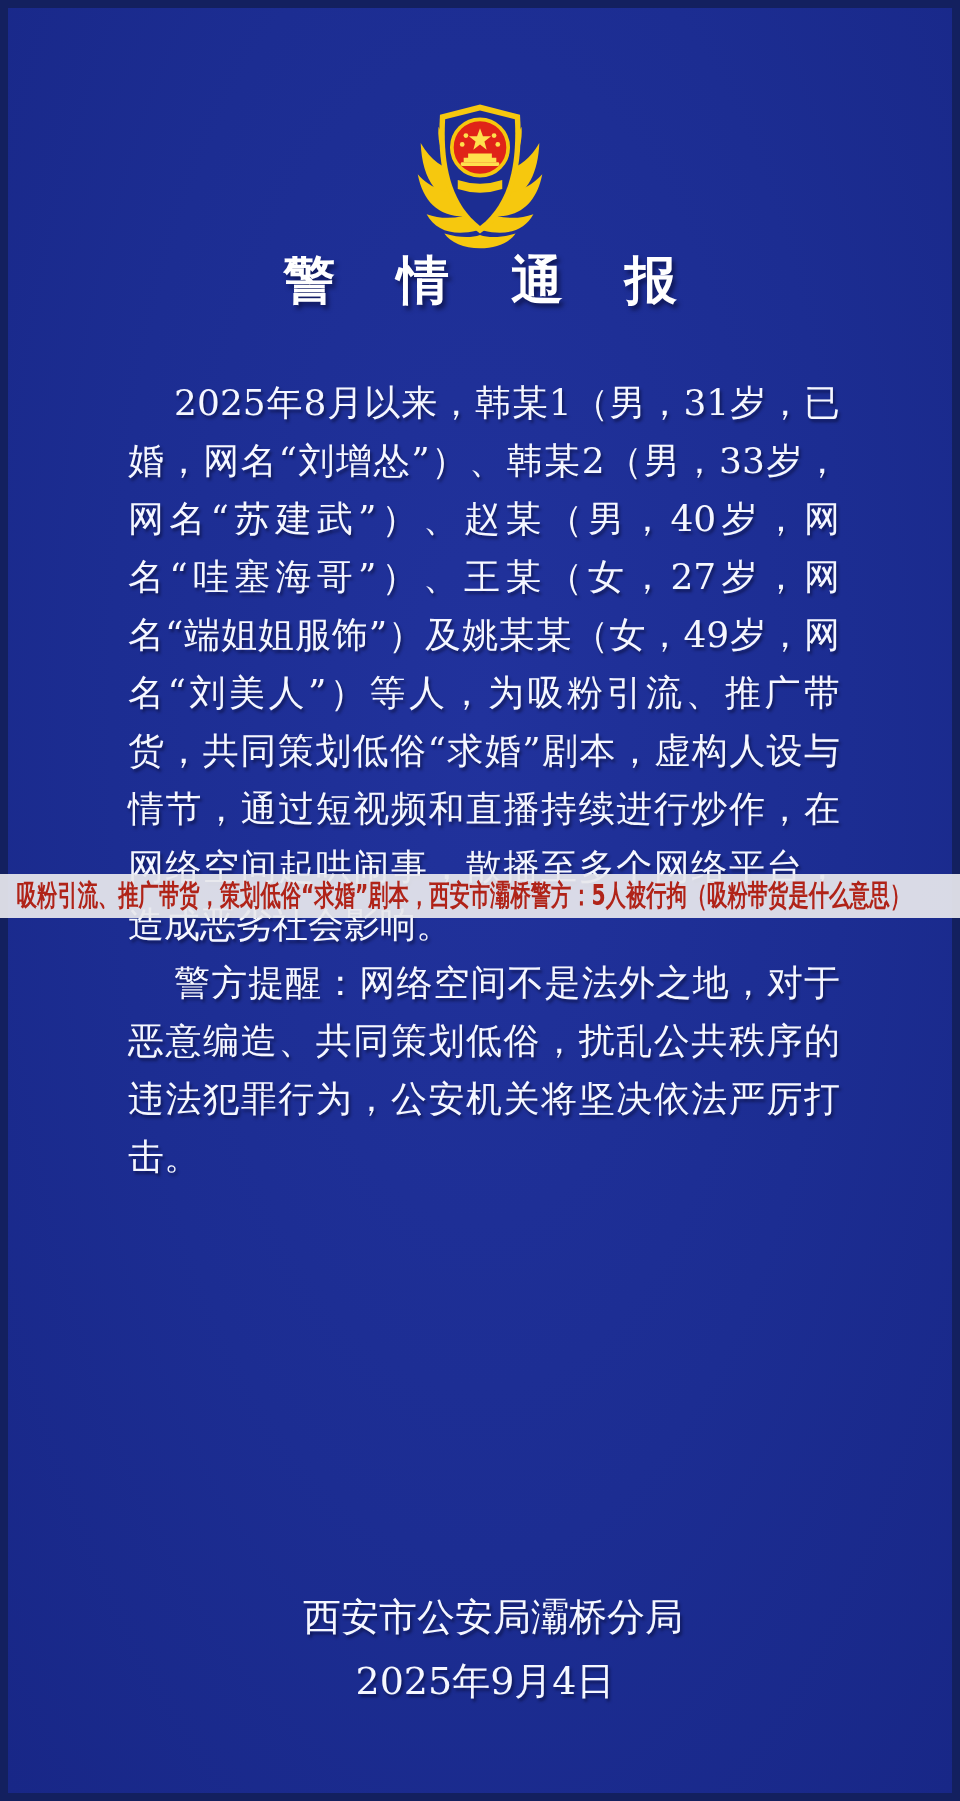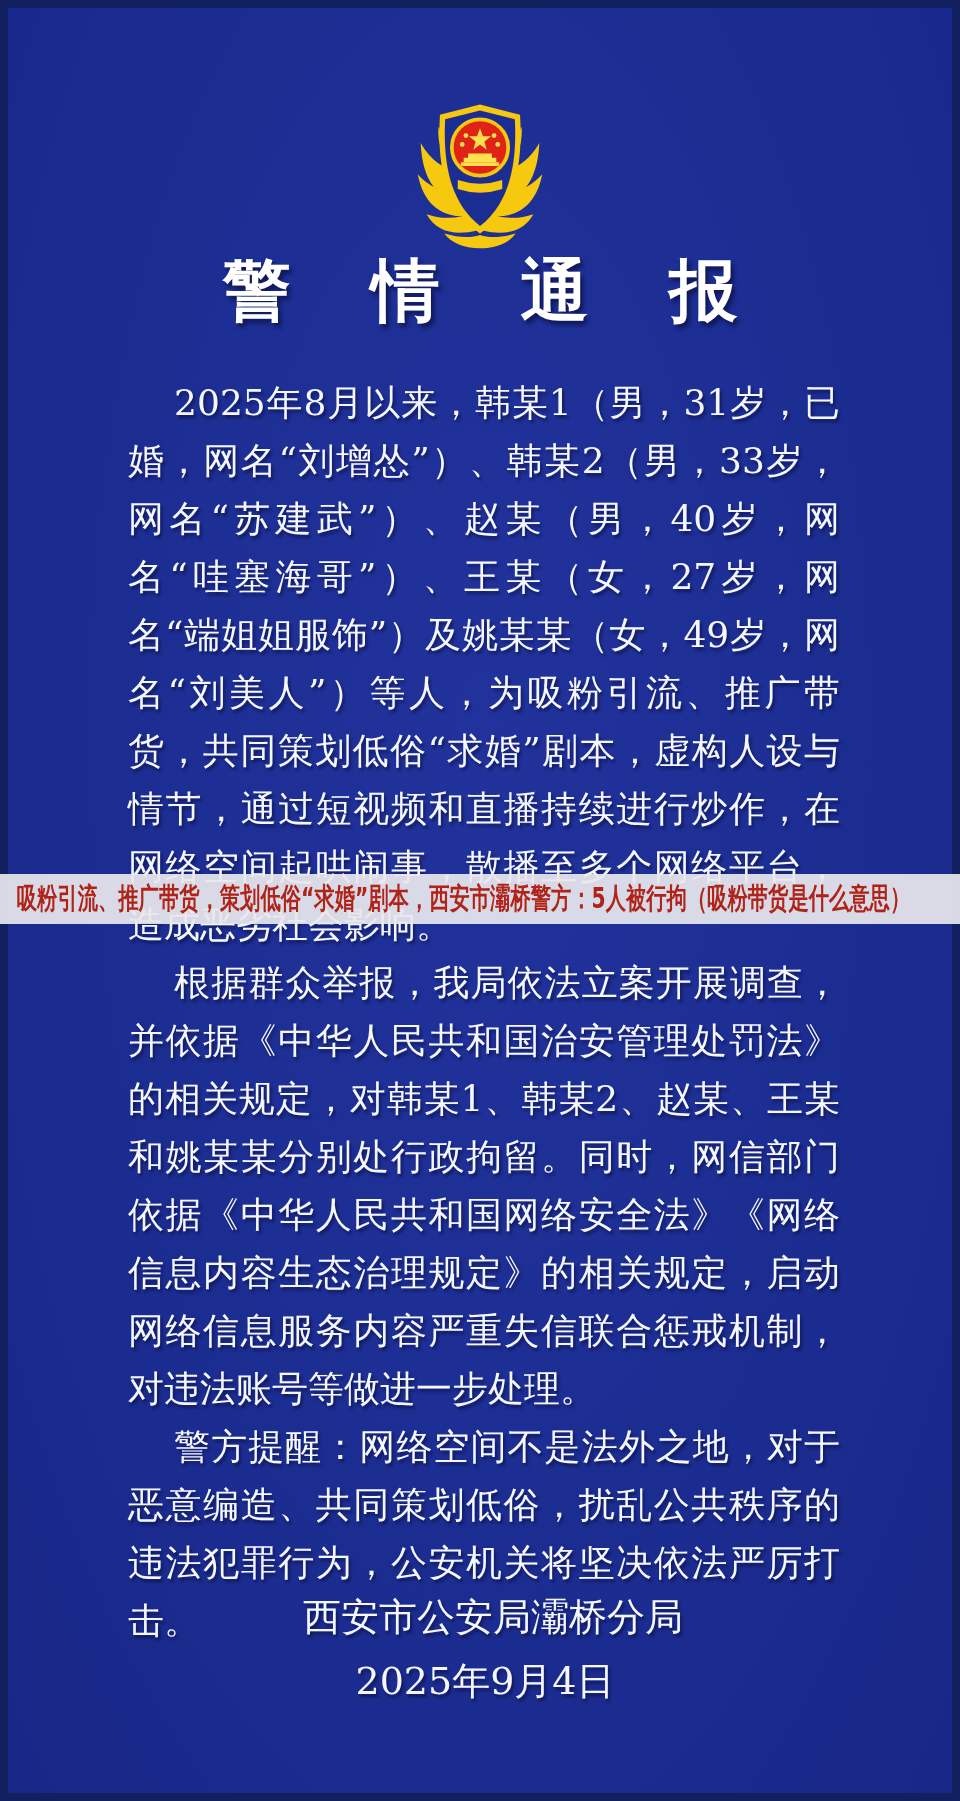--- a/index.html
+++ b/index.html
@@ -16,36 +16,36 @@
     background:radial-gradient(ellipse at 50% 40%, #21329c 0%, #1c2d92 55%, #182787 100%);
   }
   .emblem{
     position:absolute;top:92px;left:50%;transform:translateX(-50%);
     width:150px;height:152px;
   }
   .title{
     position:absolute;top:238px;left:0;right:0;
     text-align:center;
     color:#ffffff;
-    font-size:68px;font-weight:bold;
+    font-size:52px;font-weight:bold;
     letter-spacing:0.42em;text-indent:0.42em;
     text-shadow:3px 4px 4px rgba(0,0,25,.5);
     white-space:nowrap;
   }
   .body-text{
     position:absolute;top:366px;left:8px;right:0;
     padding:0 112px;
     color:#f5f7ff;
     font-size:36px;line-height:58px;
     text-align:justify;
     text-shadow:2px 3px 3px rgba(0,0,25,.45);
   }
   .body-text p{margin:0;text-indent:1.28em;}
   .caption-banner{
-    position:absolute;top:874px;left:0;right:0;height:50px;
+    position:absolute;top:874px;left:0;right:0;height:44px;
     background:rgba(231,231,237,0.93);
     display:flex;align-items:center;
     overflow:hidden;
     z-index:5;
   }
   .caption-banner .caption-text{
     font-family:"DejaVu Sans","Liberation Sans",sans-serif;
     font-weight:bold;
     font-size:29px;
     white-space:nowrap;
@@ -106,21 +106,20 @@
         <rect x="74" y="84" width="52" height="5" rx="2" fill="#ffe14d"></rect>
 
         <path d="M70 108 Q100 118 130 108 L130 120 Q100 130 70 120 Z" fill="#f6c80e"></path>
       </svg>
     </div>
 
     <div class="title">警 情 通 报</div>
 
     <div class="body-text">
       <p>2025年8月以来，韩某1（男，31岁，已婚，网名“刘增怂”）、韩某2（男，33岁，网名“苏建武”）、赵某（男，40岁，网名“哇塞海哥”）、王某（女，27岁，网名“端姐姐服饰”）及姚某某（女，49岁，网名“刘美人”）等人，为吸粉引流、推广带货，共同策划低俗“求婚”剧本，虚构人设与情节，通过短视频和直播持续进行炒作，在网络空间起哄闹事，散播至多个网络平台，造成恶劣社会影响。</p>
-      <p>根据群众举报，我局依法立案开展调查，并依据《中华人民共和国治安管理处罚法》的相关规定，对韩某1、韩某2、赵某、王某和姚某某分别处行政拘留。同时，网信部门依据《中华人民共和国网络安全法》《网络信息内容生态治理规定》的相关规定，启动网络信息服务内容严重失信联合惩戒机制，对违法账号等做进一步处理。</p>
       <p>警方提醒：网络空间不是法外之地，对于恶意编造、共同策划低俗，扰乱公共秩序的违法犯罪行为，公安机关将坚决依法严厉打击。</p>
     </div>
 
     <div class="signature">西安市公安局灞桥分局</div>
     <div class="notice-date">2025年9月4日</div>
   </div>
 
   <div class="caption-banner">
     <span class="caption-text" style="color: rgb(176, 35, 24);">吸粉引流、推广带货，策划低俗“求婚”剧本，西安市灞桥警方：5人被行拘（吸粉带货是什么意思）</span>
   </div>

